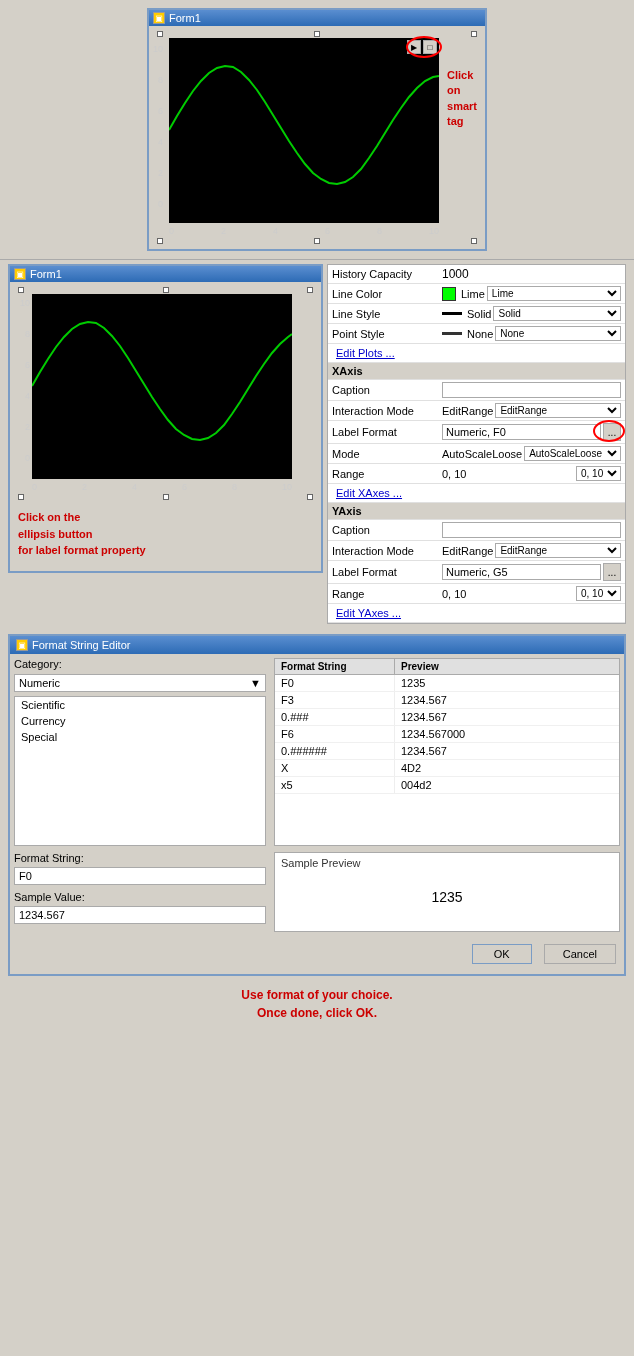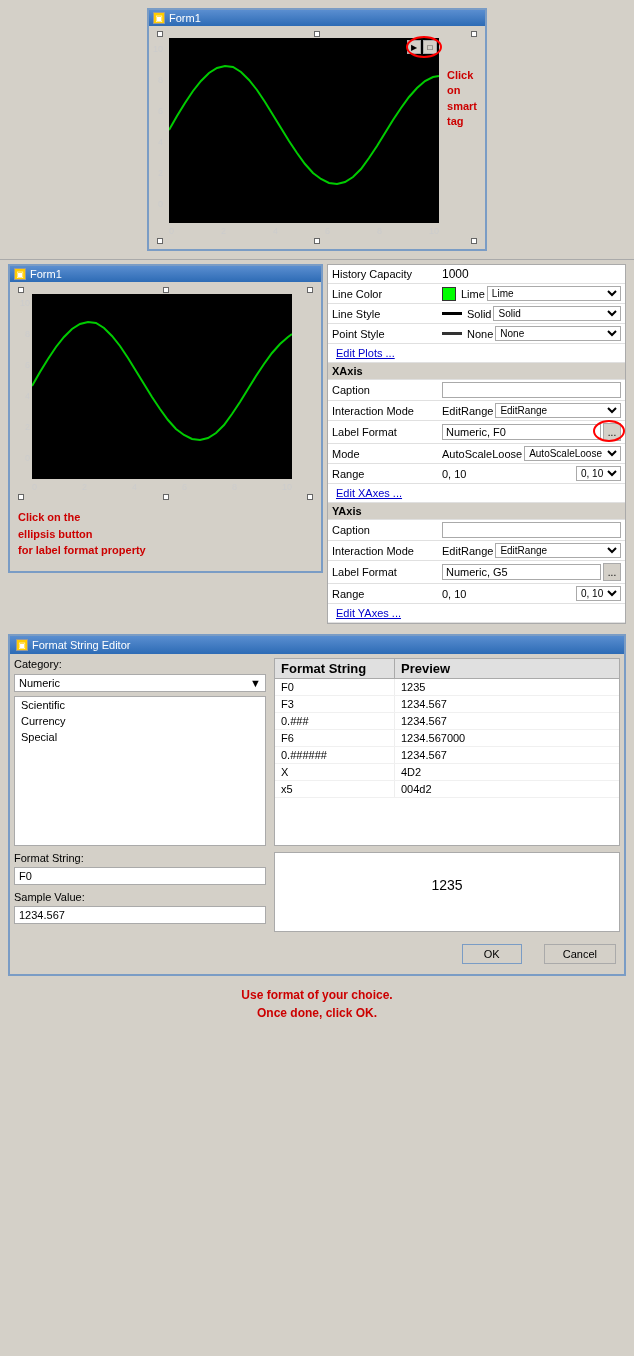--- a/index.html
+++ b/index.html
@@ -197,21 +197,21 @@
       cursor: pointer;
     }
     .category-item.selected {
       background: #316ac5;
       color: white;
     }
     .formats-header {
       display: flex;
       background: #e0e0e0;
       border-bottom: 1px solid #aaa;
-      font-size: 13px;
+      font-size: 10px;
       font-weight: bold;
     }
     .formats-header div {
       padding: 2px 6px;
     }
     .formats-col1 { width: 120px; border-right: 1px solid #aaa; }
     .formats-col2 { flex: 1; }
     .formats-table {
       width: 100%;
     }
@@ -271,21 +271,21 @@
     .sample-value-field {
       border: 1px solid #aaa;
       background: white;
       padding: 2px 4px;
       font-size: 11px;
       width: 100%;
     }
     .ok-cancel-row {
       display: flex;
       justify-content: flex-end;
-      gap: 22px;
+      gap: 12px;
       margin-top: 8px;
       padding: 4px 4px 6px 4px;
     }
     .ok-btn, .cancel-btn {
       border: 1px solid #aaa;
       background: #d4d0c8;
       padding: 3px 18px;
       font-size: 11px;
       cursor: pointer;
       min-width: 60px;
@@ -658,20 +658,21 @@
           <div class="format-string-field">
             <input type="text" style="border: none; background: transparent; font-size: 11px; width: 100%;" value="F0">
           </div>
           <div style="font-size:11px; margin-bottom:3px;">Sample Value:</div>
           <div class="sample-value-field">
             <input type="text" style="border: none; background: transparent; font-size: 11px; width: 100%;" value="1234.567">
           </div>
         </div>
         <div class="bottom-right">
           <div class="bottom-right-inner">
+            <div class="sample-preview-label">Sample Preview</div>
             <div class="sample-preview-value">1235</div>
           </div>
         </div>
       </div>
 
       <div class="ok-cancel-row">
         <button class="ok-btn">OK</button>
         <button class="cancel-btn">Cancel</button>
       </div>
     </div>

